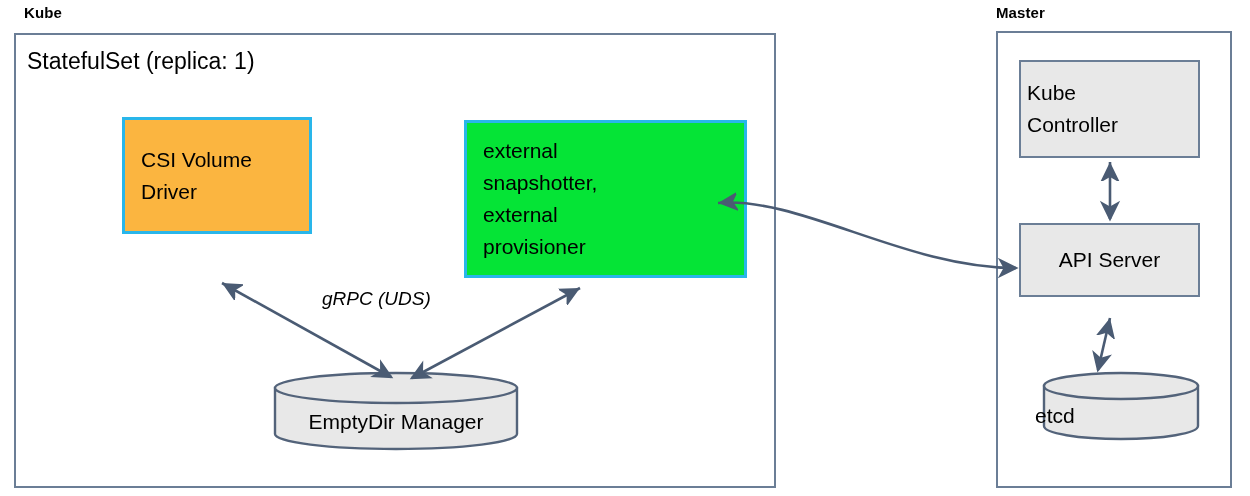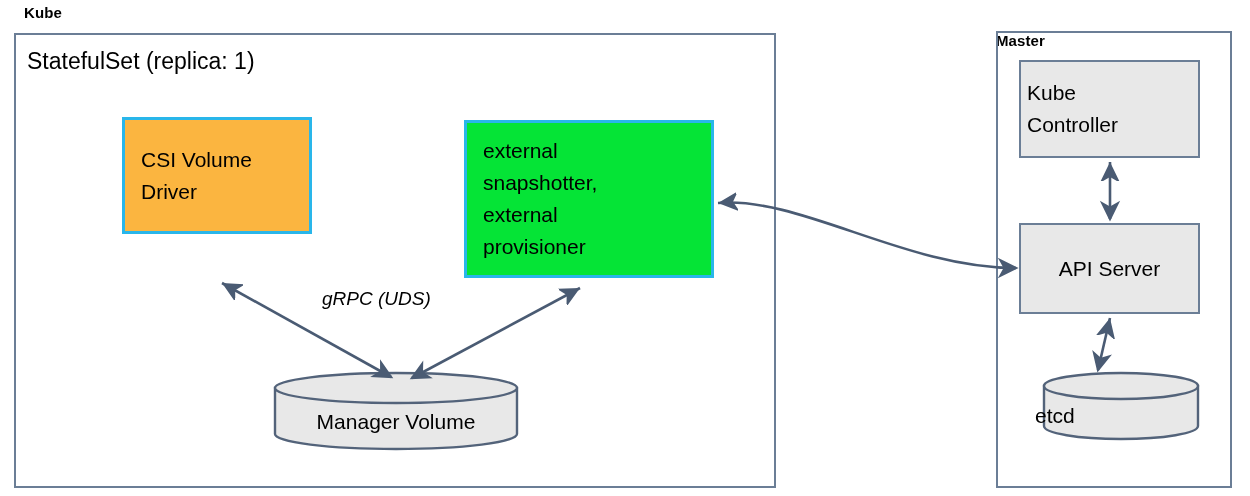--- a/index.html
+++ b/index.html
@@ -124,51 +124,51 @@
 
   <div class="node-title" style="left:27px; top:48px;">StatefulSet (replica: 1)</div>
 
   <div class="comp-box comp-orange" style="left:122px; top:117px; width:190px; height:117px;">
     <div class="lines">
       <div>CSI Volume</div>
       <div>Driver</div>
     </div>
   </div>
 
-  <div class="comp-box comp-green" style="left:464px; top:120px; width:250px; height:158px;">
+  <div class="comp-box comp-green" style="left:464px; top:120px; width:283px; height:158px;">
     <div class="lines">
       <div>external</div>
       <div>snapshotter,</div>
       <div>external</div>
       <div>provisioner</div>
     </div>
   </div>
 
   <div class="cylinder" style="left:273px; top:371px; width:246px; height:80px;">
     <svg width="246" height="80" viewBox="0 0 246 80">
       <path d="M2,17 L2,63 A121,15 0 0 0 244,63 L244,17 Z" fill="#e8e8e8" stroke="#53637a" stroke-width="2.4"></path>
       <ellipse cx="123" cy="17" rx="121" ry="15" fill="#e8e8e8" stroke="#53637a" stroke-width="2.4"></ellipse>
     </svg>
-    <div class="cyl-label" style="top:39px;">Manager Volume</div>
+    <div class="cyl-label" style="top:39px;">EmptyDir Manager</div>
   </div>
 
   <div class="edge-label" style="left:322px; top:288px;">gRPC (UDS)</div>
 
-  <div class="group-label" style="left:996px; top:4px;margin-top:28px;">Master</div>
+  <div class="group-label" style="left:996px; top:4px;">Master</div>
 
   <div class="group-box" style="left:996px; top:31px; width:236px; height:457px;"></div>
 
   <div class="plain-box plain-left" style="left:1019px; top:60px; width:181px; height:98px;">
     <div class="lines">
       <div>Kube</div>
       <div>Controller</div>
     </div>
   </div>
 
-  <div class="plain-box plain-center" style="left:1019px; top:223px; width:181px; height:91px;text-align:center;">
+  <div class="plain-box plain-center" style="left:1019px; top:223px; width:181px; height:74px;text-align:center;">
     <div class="lines">API Server</div>
   </div>
 
   <div class="cylinder cyl-left" style="left:1017px; top:371px; width:158px; height:70px;padding-left:25px;">
     <svg width="158" height="70" viewBox="0 0 158 70">
       <path d="M2,15 L2,55 A77,13 0 0 0 156,55 L156,15 Z" fill="#e8e8e8" stroke="#53637a" stroke-width="2.4"></path>
       <ellipse cx="79" cy="15" rx="77" ry="13" fill="#e8e8e8" stroke="#53637a" stroke-width="2.4"></ellipse>
     </svg>
     <div class="cyl-label" style="top:33px; padding-left:18px; box-sizing:border-box;">etcd</div>
   </div>

